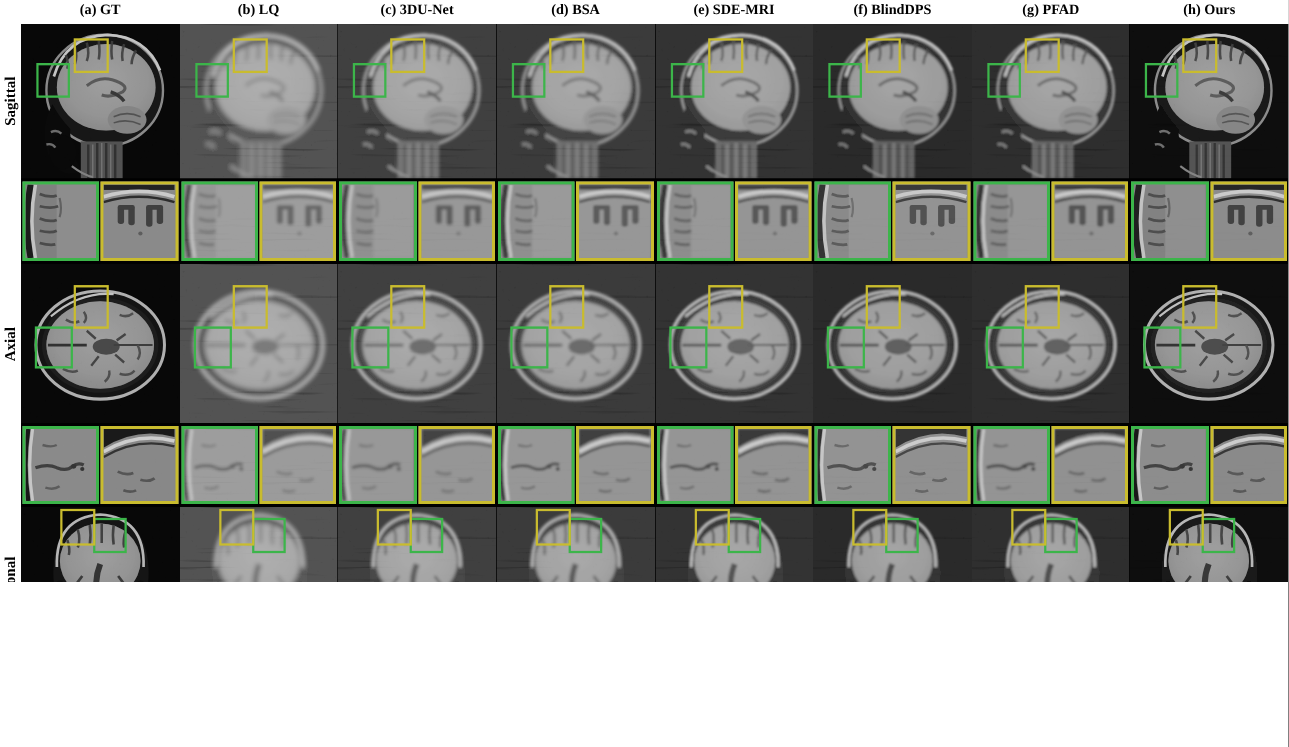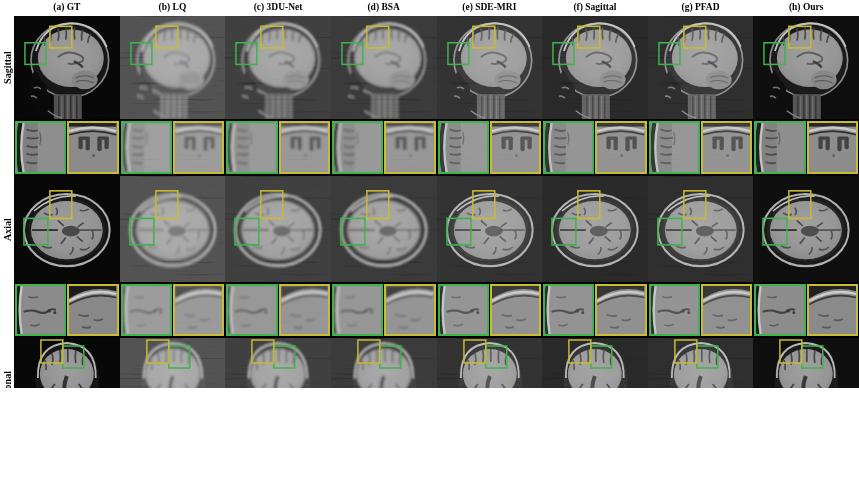--- a/index.html
+++ b/index.html
@@ -104,21 +104,21 @@
       </defs>
     </svg>
   </div>
 
   <div id="header">
       <div class="col-header">(a) GT</div>
       <div class="col-header">(b) LQ</div>
       <div class="col-header">(c) 3DU-Net</div>
       <div class="col-header">(d) BSA</div>
       <div class="col-header">(e) SDE-MRI</div>
-      <div class="col-header">(f) Sagittal</div>
+      <div class="col-header">(f) BlindDPS</div>
       <div class="col-header">(g) PFAD</div>
       <div class="col-header">(h) Ours</div>
     </div>
   <div id="label-strip">
       <div class="row-label" style="top: 16px; height: 103px;">
         <span>Sagittal</span>
       </div>
       <div class="row-label" style="top: 176px; height: 106px;">
         <span>Axial</span>
       </div>

